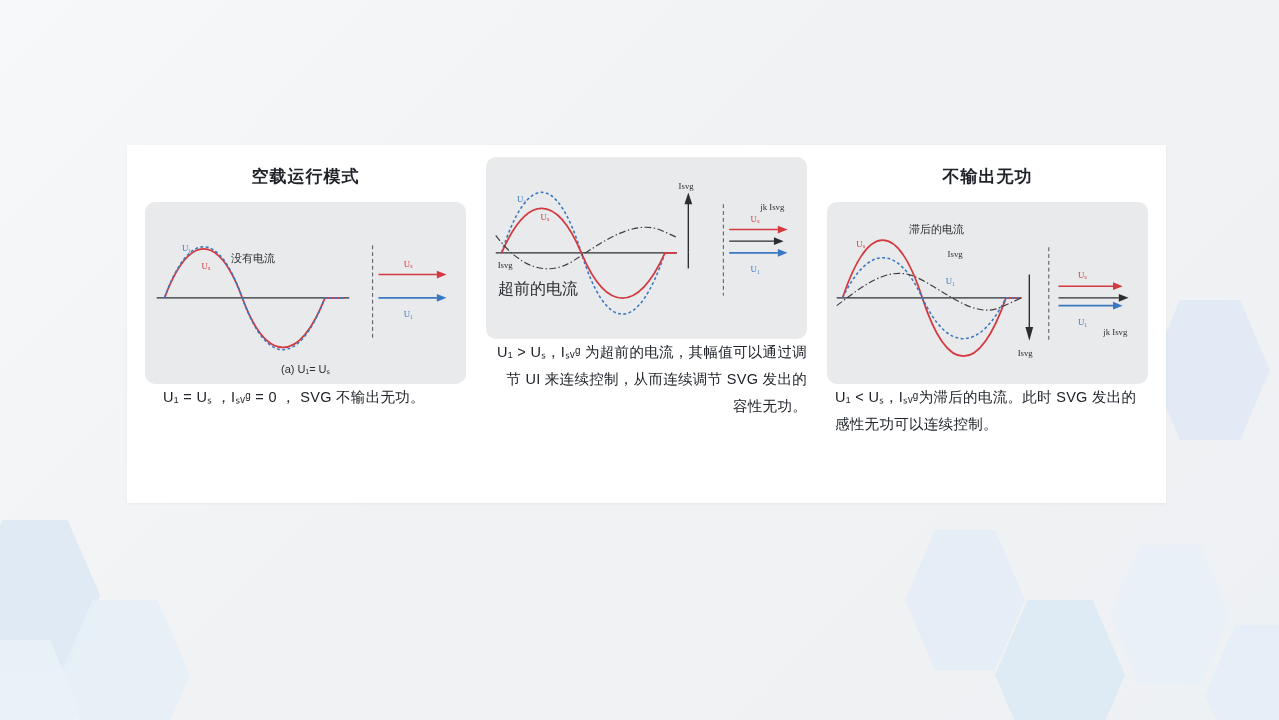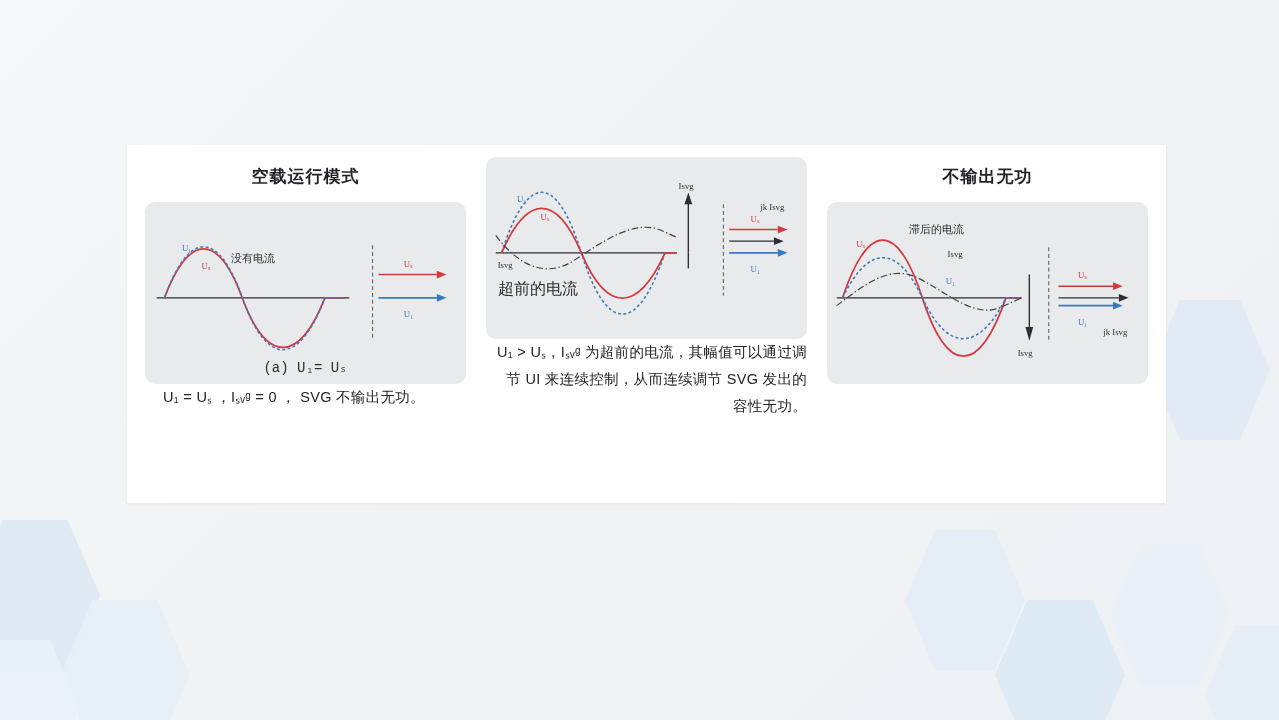--- a/index.html
+++ b/index.html
@@ -74,23 +74,23 @@
     font-family: "Liberation Serif", serif;
   }
   .lbl-red { fill: #d4393f; }
   .lbl-blue { fill: #3a78c2; }
   .lbl-dark { fill: #2b2f33; }
   .panel-caption {
     position: absolute;
     bottom: 8px;
     width: 100%;
     text-align: center;
-    font-size: 14px;
+    font-size: 11px;
     color: #2b2f33;
-    font-family: Liberation Mono, monospace;
+    font-family: Liberation Sans, sans-serif;
   }
   .panel-note {
     position: absolute;
     font-size: 11px;
     color: #2b2f33;
   }
 </style>
 </head>
 <body>
 
@@ -202,16 +202,17 @@
           <line x1="238" y1="104" x2="294" y2="104" stroke="#3a78c2" stroke-width="1.6"></line>
           <polygon points="294,100 304,104 294,108" fill="#3a78c2"></polygon>
           <line x1="238" y1="96" x2="300" y2="96" stroke="#2b2f33" stroke-width="1.3"></line>
           <polygon points="300,92 310,96 300,100" fill="#2b2f33"></polygon>
           <text class="lbl lbl-red" x="258" y="76">Uₛ</text>
           <text class="lbl lbl-blue" x="258" y="124">U₁</text>
           <text class="lbl lbl-dark" x="284" y="134">jk Isvg</text>
         </svg>
         <div class="panel-note" style="left:82px; top:20px;">滞后的电流</div>
       </div>
+      <div class="caption caption-3">U₁ &lt;  Uₛ，Iₛᵥᵍ为滞后的电流。此时 SVG 发出的感性无功可以连续控制。</div>
     </div>
 
   </div>
 </div>
 
 </body></html>

